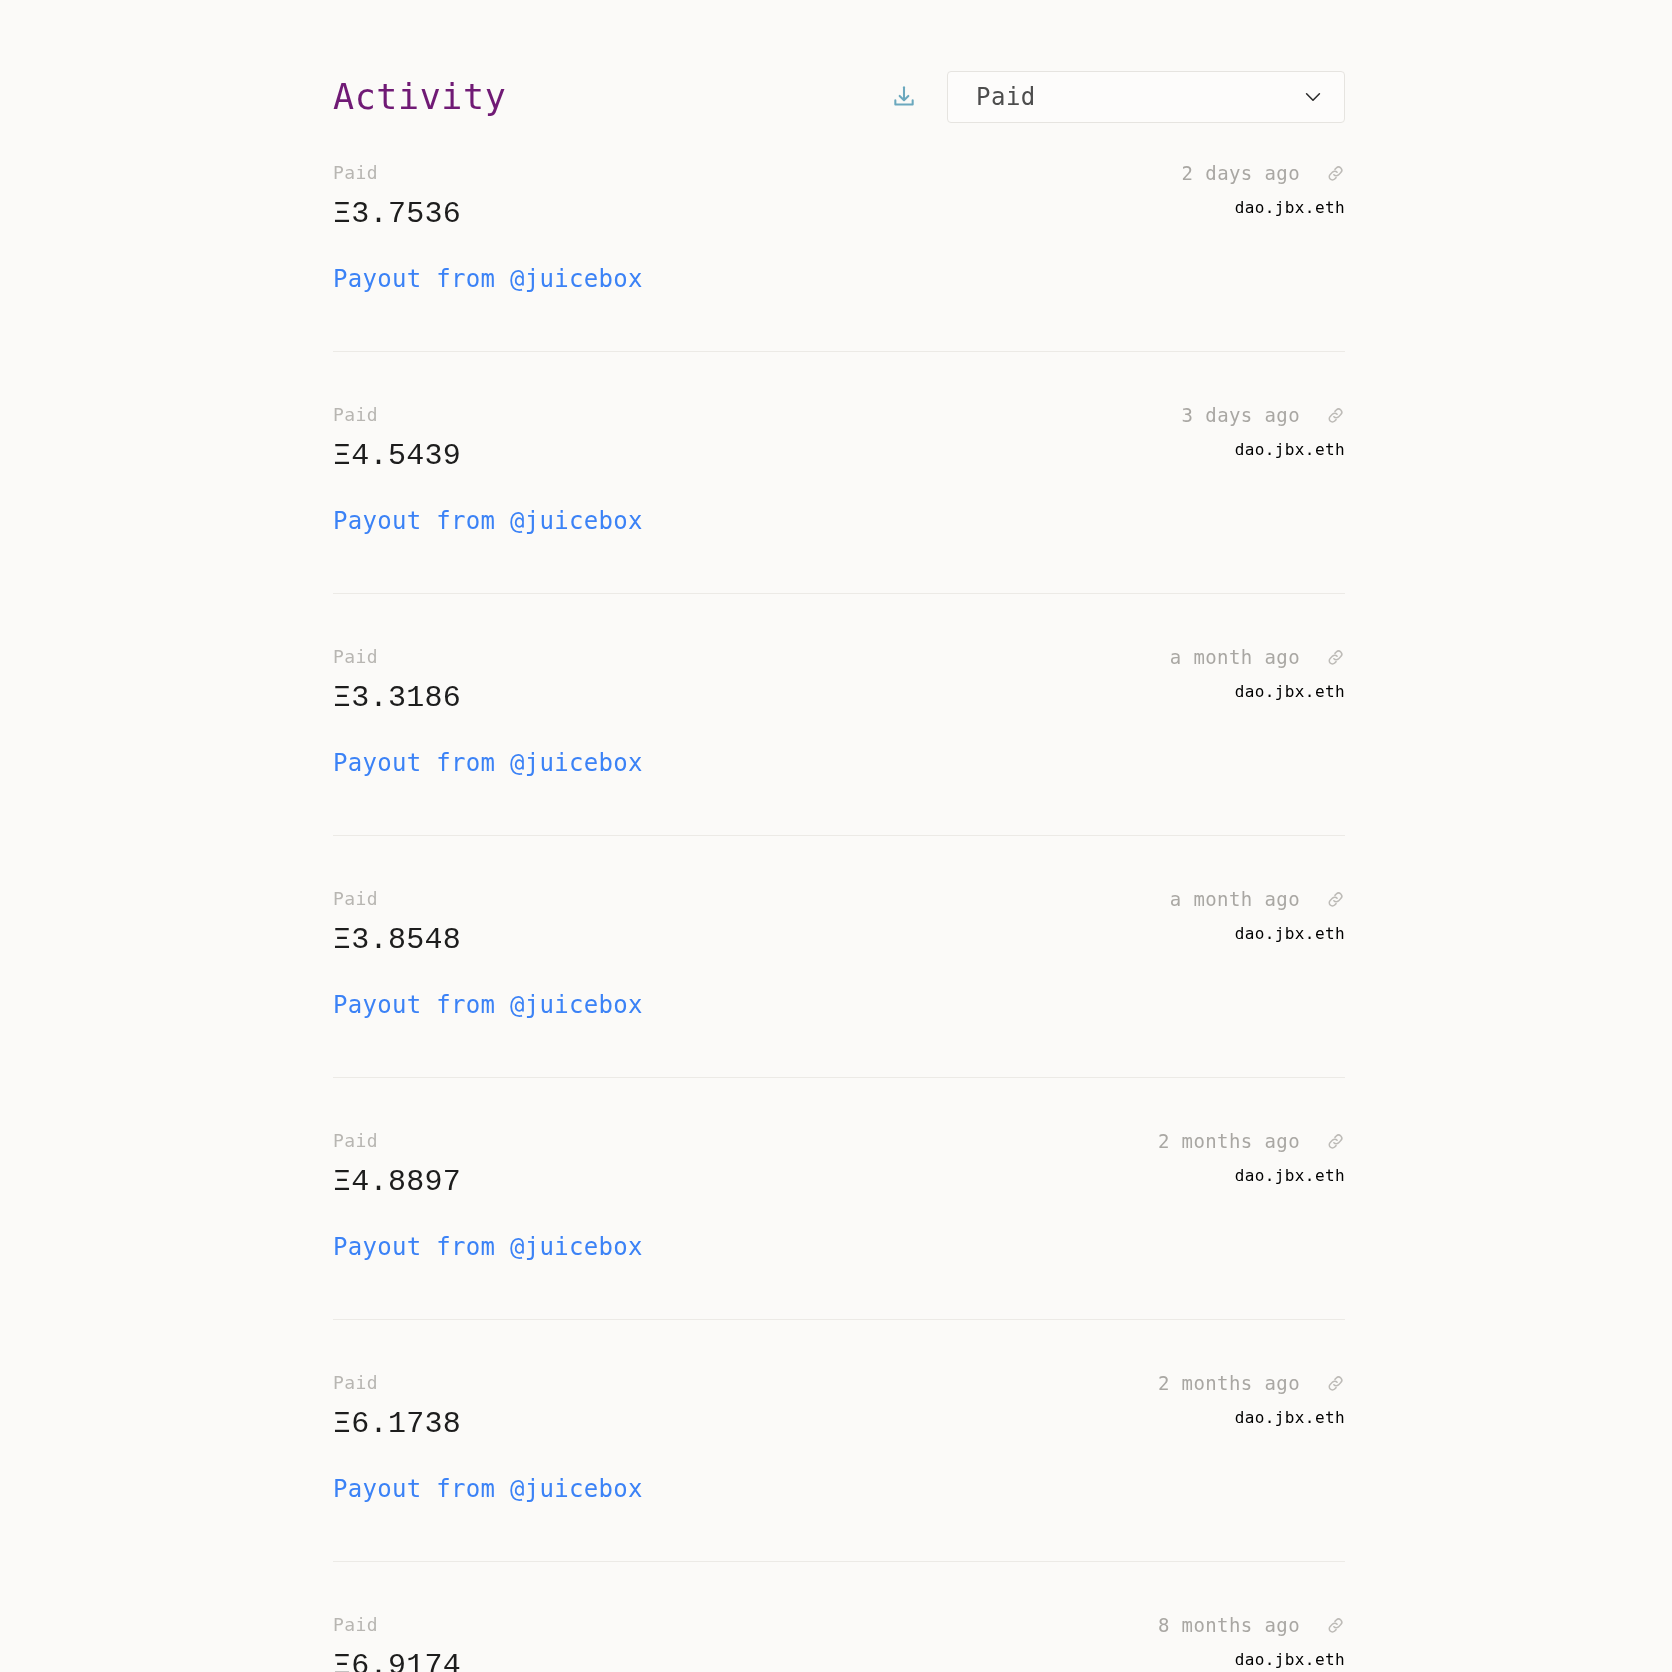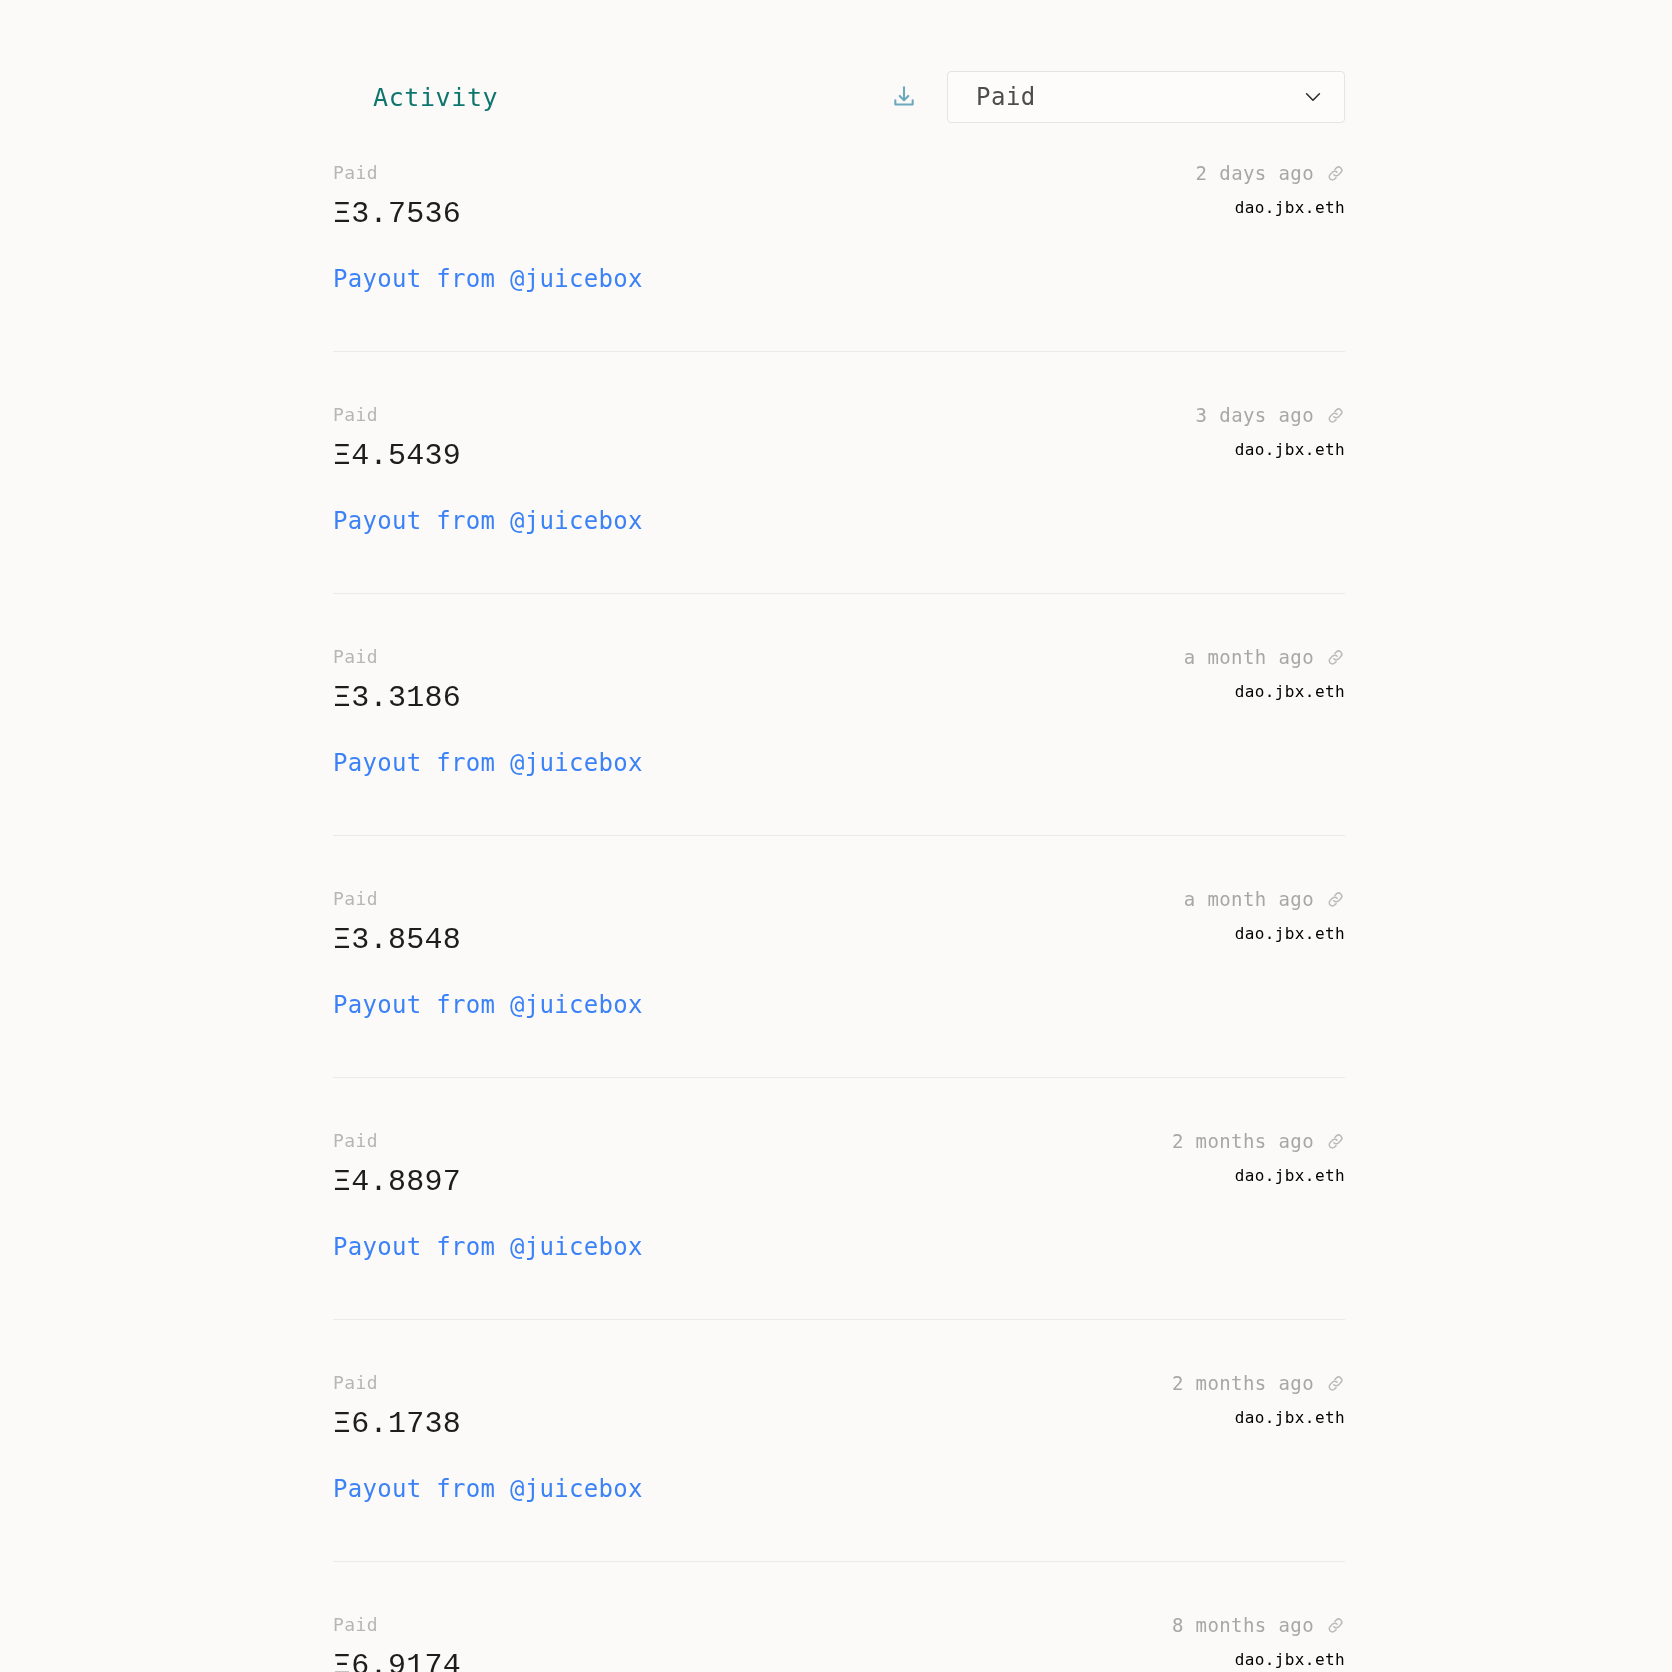--- a/index.html
+++ b/index.html
@@ -30,26 +30,25 @@
   
   .header {
     display: flex;
     align-items: center;
     height: 70px;
     margin-top: 62px;
     position: relative;
   }
 
   .title {
-    font-size: 25px;
-    color: #0f766e;
+    font-size: 35px;
+    color: #701a75;
     letter-spacing: 0.6px;
     font-weight: 400;
     line-height: 1;
-    margin-left: 40px;
   }
 
   .header-right {
     position: absolute;
     right: 0;
     top: 0;
     height: 70px;
     display: flex;
     align-items: center;
     gap: 28px;
@@ -135,21 +134,21 @@
     font-size: 30px;
     color: #1d1d1d;
     letter-spacing: 0.3px;
     line-height: 1;
     font-family: Liberation Mono, monospace;
   }
 
   .timeline {
     display: flex;
     align-items: center;
-    gap: 12px;
+    gap: 26px;
     line-height: 1;
     margin-bottom: 17px;
   }
 
   .time {
     font-size: 19px;
     color: #a9a7a3;
     letter-spacing: 0.4px;
     line-height: 1;
   }

